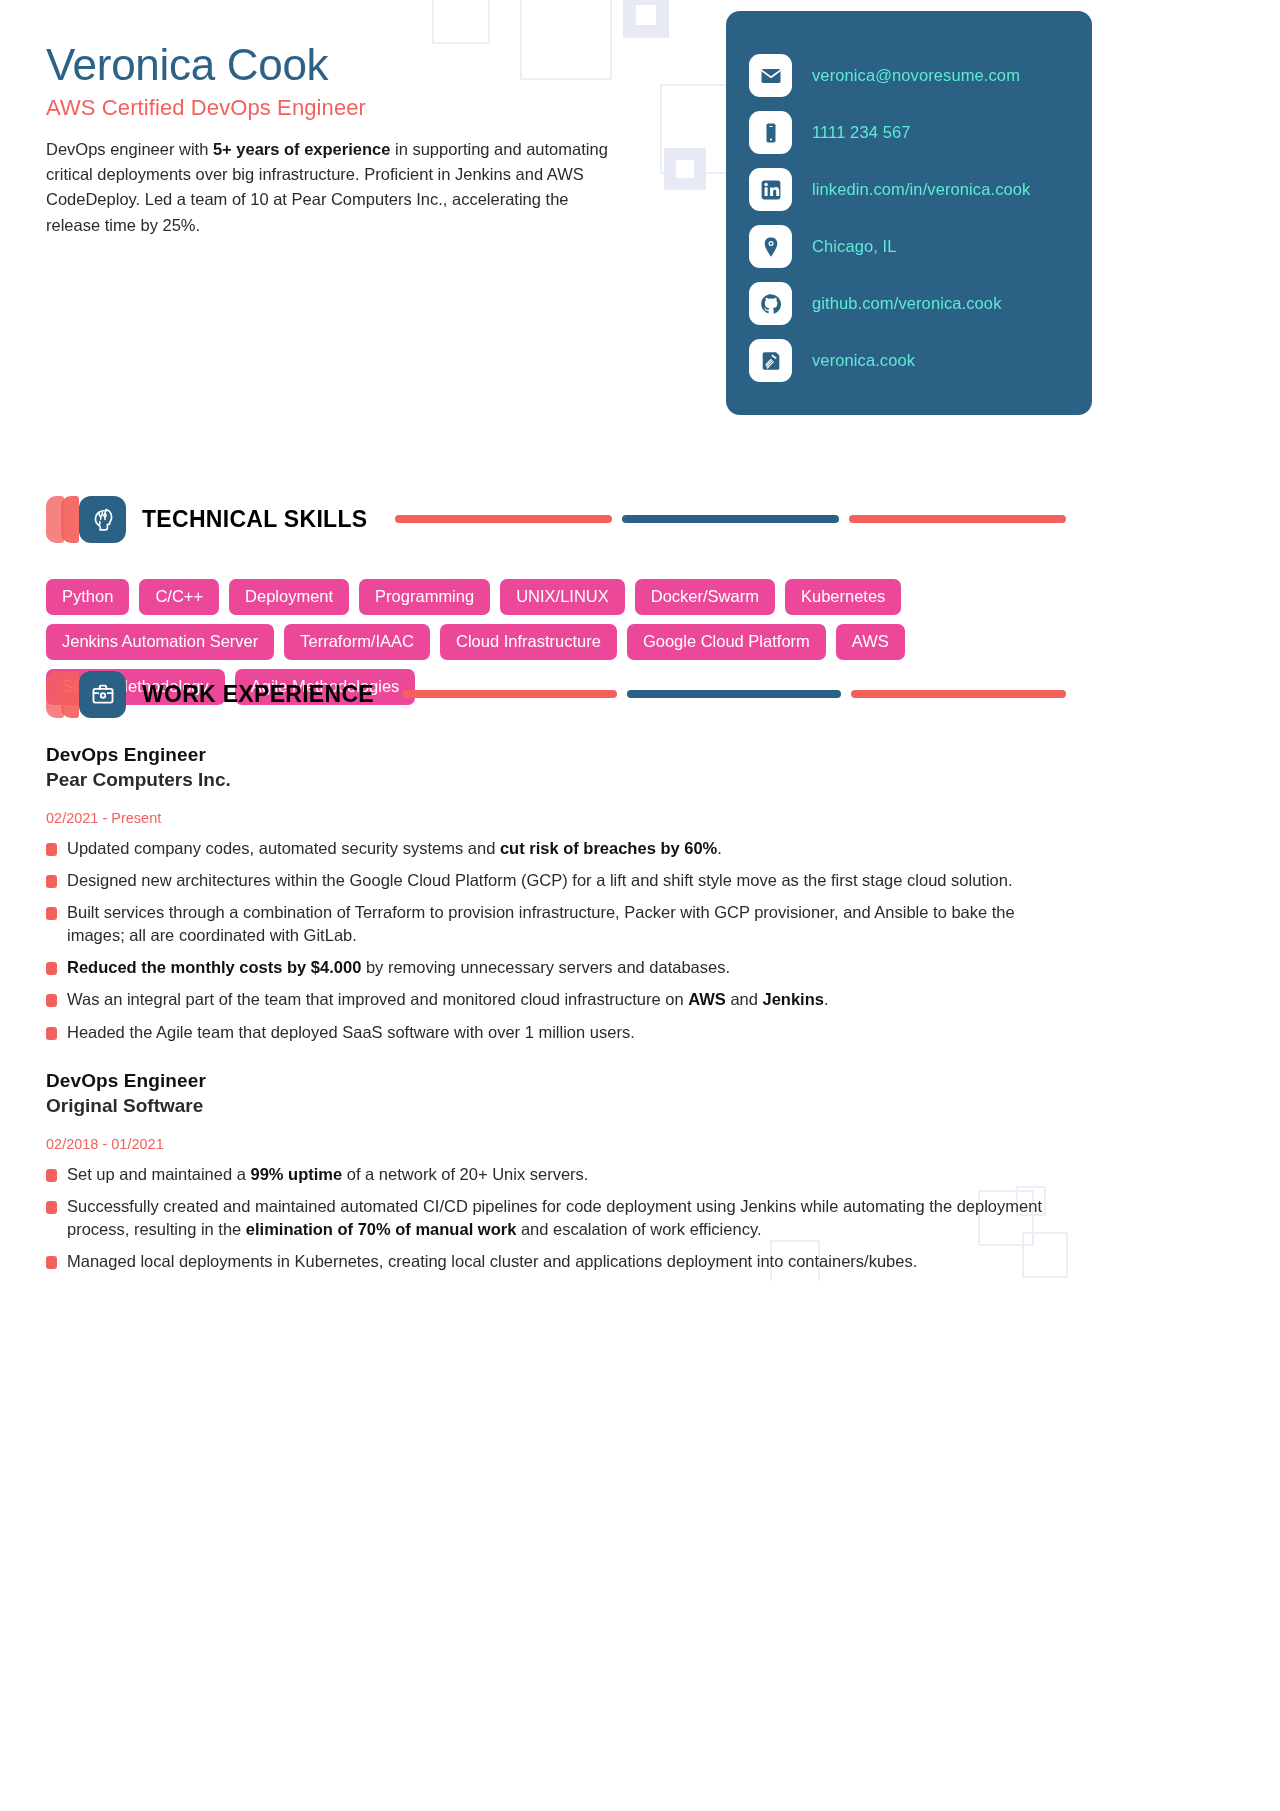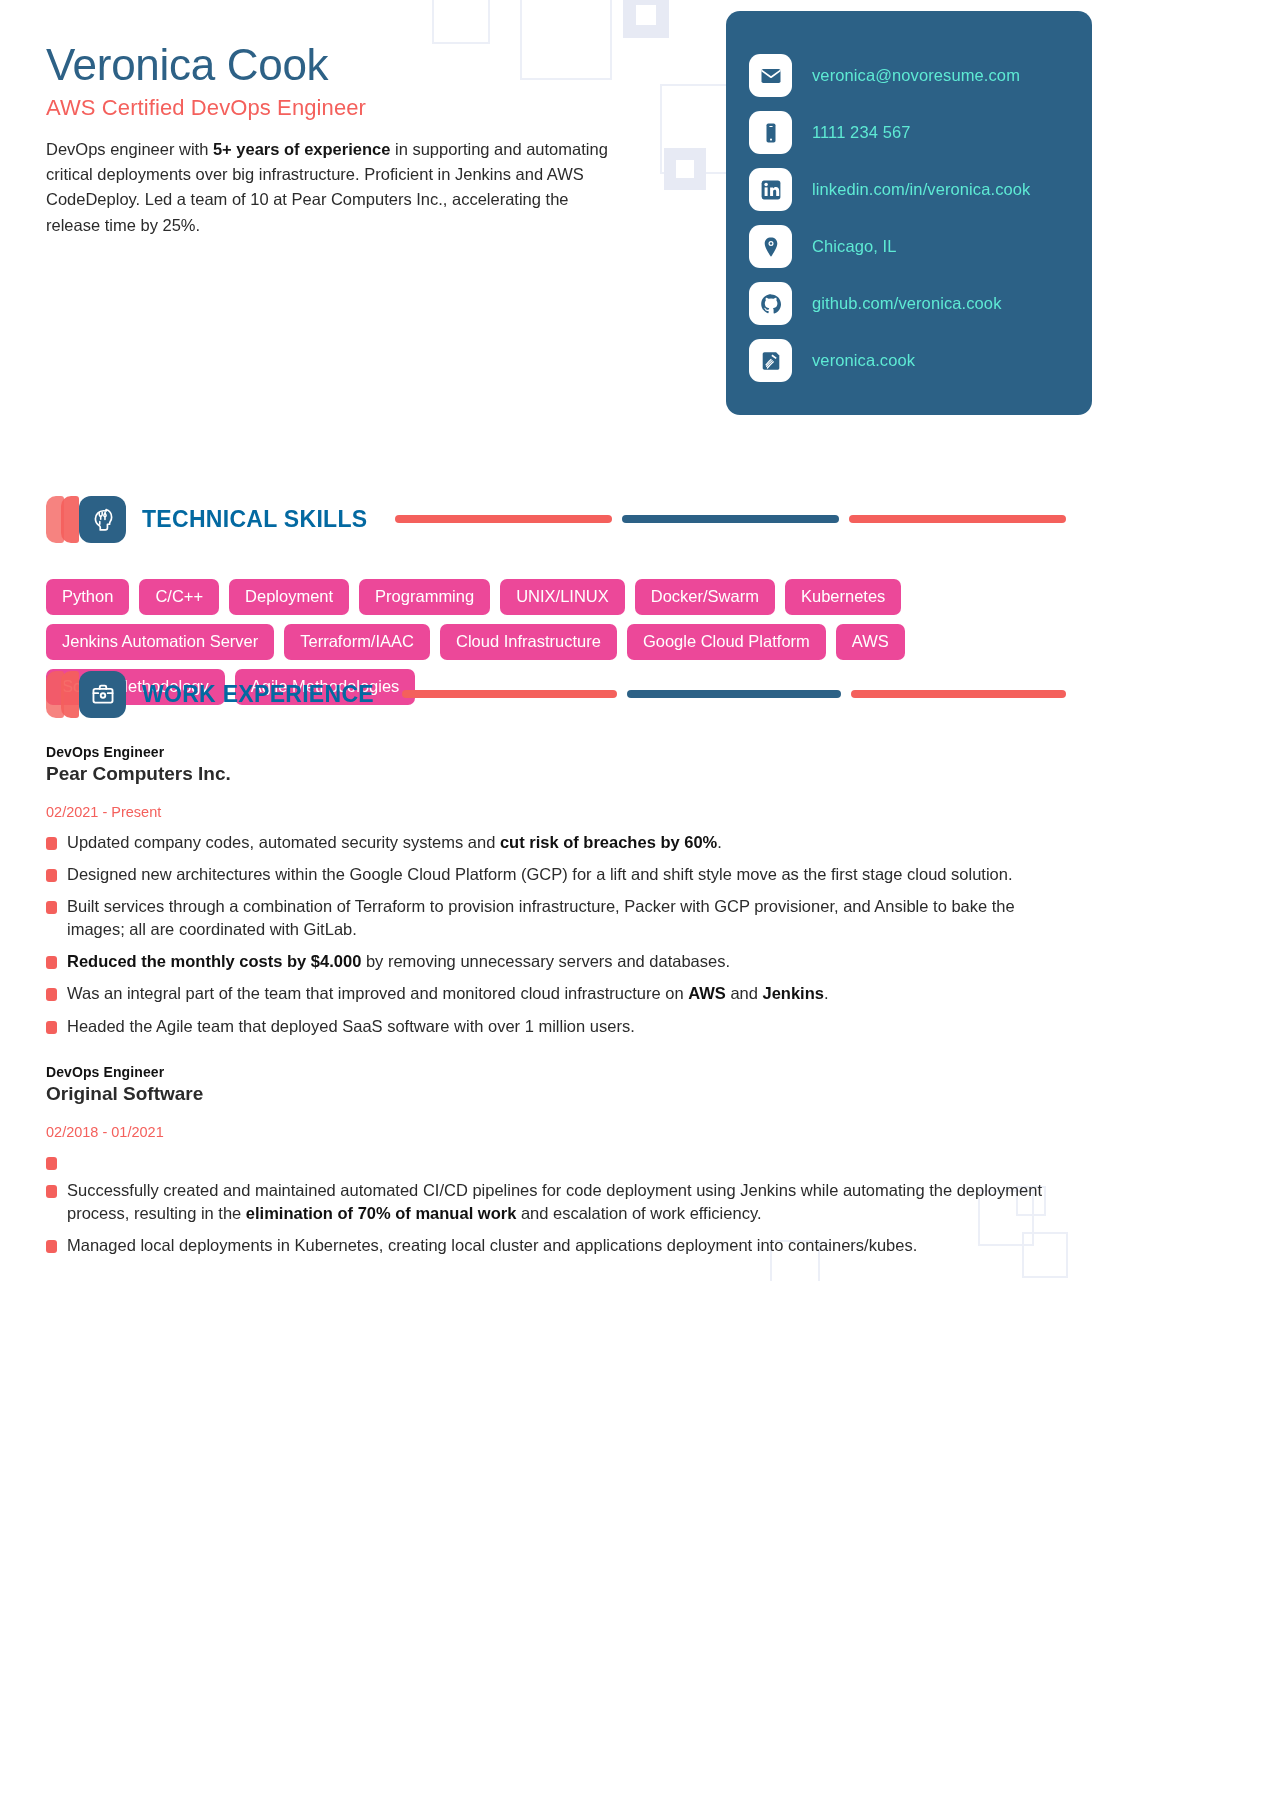--- a/index.html
+++ b/index.html
@@ -61,21 +61,21 @@
   }
   .curl i.c1 { left: 0;  border-radius: 10px 3px 3px 10px; opacity: .78; }
   .curl i.c2 { left: 15px; border-radius: 10px 3px 3px 10px; opacity: .92; }
   .secicon {
     width: 47px; height: 47px; border-radius: 12px; background: #2c6186;
     display: flex; align-items: center; justify-content: center;
     margin-left: -4px; flex: 0 0 47px; z-index: 2;
   }
   .sectitle {
     margin-left: 16px; font-size: 23px; font-weight: 700;
-    color: #0369a1; letter-spacing: 0.3px; white-space: nowrap;
+    color: #000000; letter-spacing: 0.3px; white-space: nowrap;
   }
   .secbars { display: flex; align-items: center; margin-left: 28px; flex: 1 1 auto; gap: 10px; }
   .bar { height: 8px; border-radius: 4px; }
   .bar.red  { background: #f4605c; }
   .bar.blue { background: #2c6186; }
   .bar.b1 { flex: 1 1 0; }
   .bar.b2 { flex: 1 1 0; }
   .bar.b3 { flex: 1 1 0; }
 
   
@@ -84,21 +84,21 @@
   .chip {
     background: #ec4899; color: #ffffff; font-size: 16.5px;
     padding: 8px 16px 9px; border-radius: 7px; white-space: nowrap;
     line-height: 1.15;
   }
 
   
   .work-wrap { position: absolute; left: 46px; top: 667px; width: 1020px; }
   .jobs { margin-top: 23px; }
   .job { margin-bottom: 26px; }
-  .job-role { font-size: 14px; font-weight: 700; color: #111; letter-spacing: .1px; }
+  .job-role { font-size: 19px; font-weight: 700; color: #111; letter-spacing: .1px; }
   .job-company { font-size: 19px; font-weight: 700; color: #2b2b2b; margin-top: 3px; }
   .job-date { font-size: 14.5px; color: #f4605c; margin-top: 19px; }
   .blist { margin-top: 11px; }
   .bitem { display: flex; align-items: flex-start; margin-bottom: 9px; }
   .bdot {
     width: 11px; height: 13px; border-radius: 3px; background: #f4605c;
     flex: 0 0 11px; margin-top: 6px;
   }
   .btext { margin-left: 10px; font-size: 16.5px; line-height: 1.40; color: #2b2b2b; }
   .btext b { font-weight: 700; color: #111; }
@@ -313,20 +313,21 @@
             </div>
           </div>
         </div>
         <div class="job">
           <div class="job-role">DevOps Engineer</div>
           <div class="job-company">Original Software</div>
           <div class="job-date">02/2018 - 01/2021</div>
           <div class="blist">
             <div class="bitem">
               <span class="bdot"></span>
+              <span class="btext">Set up and maintained a <b>99% uptime</b> of a network of 20+ Unix servers.</span>
             </div>
             <div class="bitem">
               <span class="bdot"></span>
               <span class="btext">Successfully created and maintained automated CI/CD pipelines for code deployment using Jenkins while automating the deployment process, resulting in the <b>elimination of 70% of manual work</b> and escalation of work efficiency.</span>
             </div>
             <div class="bitem">
               <span class="bdot"></span>
               <span class="btext">Managed local deployments in Kubernetes, creating local cluster and applications deployment into containers/kubes.</span>
             </div>
           </div>

